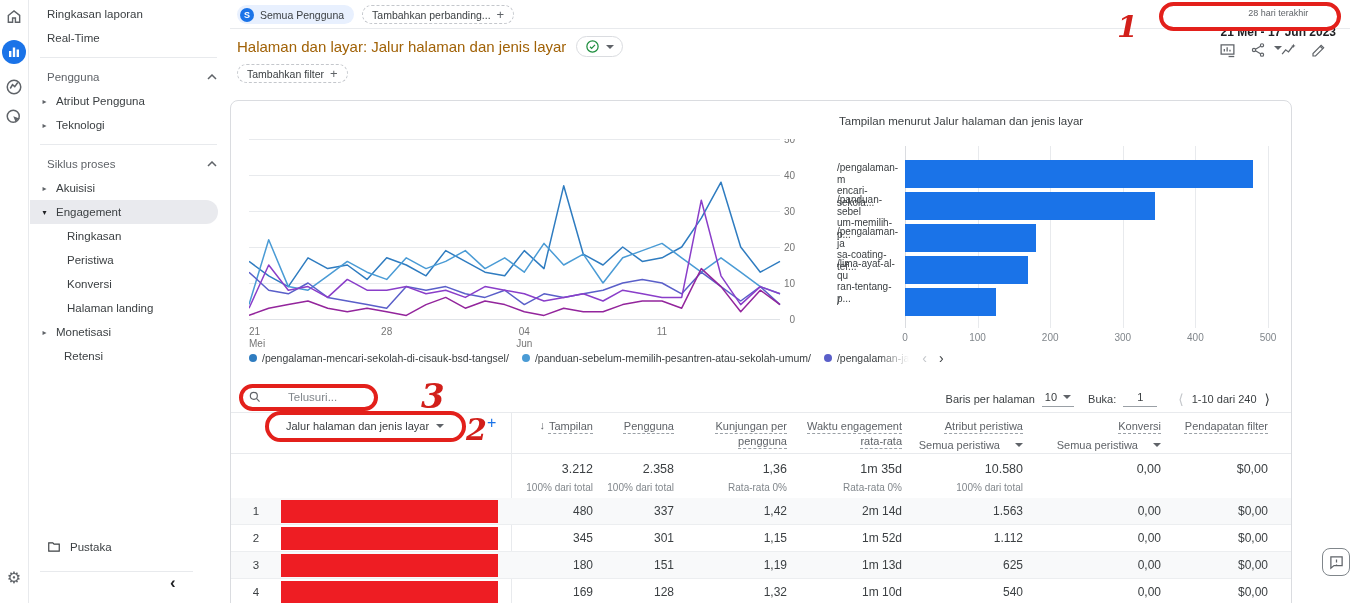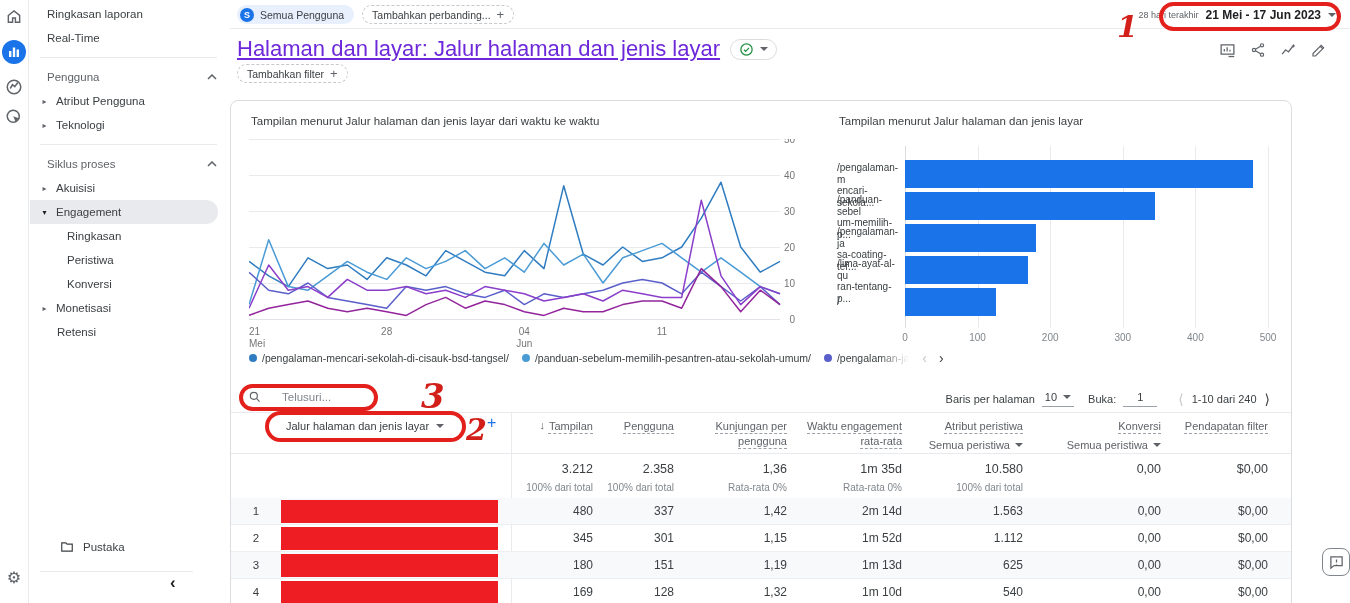--- a/index.html
+++ b/index.html
@@ -12,45 +12,45 @@
   .rail-icon { position:absolute; left:50%; transform:translateX(-50%); cursor:pointer; }
   .reports-active { width:24px; height:24px; border-radius:50%; background:#1a73e8; display:flex; align-items:center; justify-content:center; }
   .gear { font-size:16px; color:#5f6368; line-height:1; }
 
   
   .sidebar { position:absolute; left:30px; top:2px; width:200px; z-index:4; }
   .nav-item { height:24px; display:flex; align-items:center; font-size:11.5px; color:#3c4043; cursor:pointer; }
   .pad-root { padding-left:17px; }
   .pad-exp  { padding-left:10px; gap:7px; }
   .pad-sub  { padding-left:37px; }
-  .pad-item2{ padding-left:27px; }
+  .pad-item2{ padding-left:34px; }
   .section  { color:#5f6368; justify-content:space-between; padding-left:17px; padding-right:13px; }
   .exp-arrow{ font-size:8px; color:#5f6368; width:9px; text-align:center; }
   .row-active-parent { background:#e9eaee; border-radius:0 16px 16px 0; margin-right:12px; }
   .row-selected { background:#e8f0fe; border-radius:0 16px 16px 0; margin-right:12px; }
   .row-selected, .row-selected .nav-lbl { color:#1967d2; }
   .nav-divider { height:1px; background:#e8eaed; margin:7px 13px 7px 10px; }
-  .pustaka { position:absolute; left:30px; top:535px; width:200px; height:24px; display:flex; align-items:center; gap:9px; padding-left:30px; font-size:11.5px; color:#3c4043; cursor:pointer; }
+  .pustaka { position:absolute; left:30px; top:535px; width:200px; height:24px; display:flex; align-items:center; gap:9px; padding-left:17px; font-size:11.5px; color:#3c4043; cursor:pointer; }
   .side-divider2 { position:absolute; left:40px; top:571px; width:153px; height:1px; background:#e8eaed; }
   .collapse-btn { position:absolute; left:170px; top:574px; font-size:17px; font-weight:bold; color:#202124; cursor:pointer; line-height:1; }
 
   
   .chips-row { position:absolute; left:237px; top:5px; display:flex; gap:8px; align-items:center; z-index:3; }
   .chip { height:19px; display:flex; align-items:center; border-radius:10px; font-size:10.5px; color:#3c4043; cursor:pointer; }
   .chip-audience { background:#e8f0fe; padding:0 10px 0 3px; gap:6px; }
   .avatar { width:14px; height:14px; border-radius:50%; background:#1a73e8; color:#fff; font-size:9px; font-weight:bold; display:flex; align-items:center; justify-content:center; }
   .chip-dashed { border:1px dashed #c4c7cc; padding:0 9px; gap:6px; background:#fff; }
   .plus { color:#5f6368; font-size:13px; line-height:1; }
   .topbar-divider { position:absolute; left:230px; right:0; top:28px; height:1px; background:#e8eaed; }
-  .date-control { position:absolute; top:8px; right:14px; display:flex; align-items:center; gap:7px; cursor:pointer; z-index:3; }
+  .date-control { position:absolute; top:8px; right:14px; display:flex; align-items:center; gap:7px; cursor:pointer; z-index:3;flex-direction:column; }
   .date-preset { font-size:9px; color:#5f6368; }
   .date-range { font-size:12px; font-weight:bold; color:#202124; }
   .tri-down { width:0; height:0; border-left:4px solid transparent; border-right:4px solid transparent; border-top:4px solid #5f6368; }
   .page-title-row { position:absolute; left:237px; top:36px; display:flex; align-items:center; gap:10px; }
-  .page-title { font-size:22px; color:#6d28d9;text-decoration:underline; }
+  .page-title { font-size:15px; color:#a16207; }
   .title-pill { height:21px; border:1px solid #dadce0; border-radius:11px; display:flex; align-items:center; gap:6px; padding:0 8px; cursor:pointer; }
   .action-icons { position:absolute; top:42px; right:23px; display:flex; gap:14px; }
   .aicon { cursor:pointer; }
   .filter-chip { position:absolute; left:237px; top:64px; }
 
   
   .card { position:absolute; left:230px; top:100px; width:1062px; height:520px; border:1px solid #dadce0; border-radius:8px; background:#fff; }
   .chart-title { position:absolute; font-size:11.5px; color:#3c4043; }
   #line-title { left:20px; top:14px; }
   #bar-title  { left:608px; top:14px; }
@@ -66,38 +66,38 @@
   .lg-next { color:#3c4043; cursor:pointer; }
 
   #bar-plot { position:absolute; left:606px; top:45px; width:445px; height:205px; }
   .bar-grid { position:absolute; left:68px; top:0; width:363px; height:182px; }
   .vline { position:absolute; top:0; bottom:0; width:1px; background:#e8eaed; }
   .bar { position:absolute; left:0; height:28px; }
   .bar-label { position:absolute; left:0; width:66px; font-size:10px; line-height:11.5px; color:#3c4043; }
   .bar-tick { position:absolute; top:186px; font-size:10px; color:#80868b; transform:translateX(-50%); }
 
   
-  .search-row { position:absolute; left:17px; top:289px; display:flex; align-items:center; gap:18px; }
+  .search-row { position:absolute; left:17px; top:289px; display:flex; align-items:center; gap:24px; }
   .search-input { border:none; outline:none; font-size:11.5px; width:110px; color:#202124; background:transparent; font-family:inherit; }
   .search-input::placeholder { color:#80868b; }
   .pagination { position:absolute; right:16px; top:287px; height:22px; display:flex; align-items:center; font-size:11px; color:#3c4043; }
   .pg-select { display:flex; align-items:center; gap:6px; border-bottom:1px solid #9aa0a6; padding:0 3px 3px 3px; margin:0 14px 0 7px; cursor:pointer; }
   .pg-goto { border-bottom:1px solid #9aa0a6; width:34px; text-align:center; padding-bottom:3px; margin:0 16px 0 7px; }
   .pg-chev { font-size:14px; padding:0 5px; cursor:pointer; line-height:1; }
   .pg-chev.disabled { color:#c4c7cb; }
   .pg-range { margin:0 3px; }
   .table-divider { position:absolute; left:0; right:0; top:311px; height:1px; background:#e8eaed; }
   .vert-divider { position:absolute; left:280px; top:312px; bottom:0; width:1px; background:#e8eaed; }
   .dim-selector { position:absolute; left:55px; top:319px; display:flex; align-items:center; gap:7px; font-size:11px; color:#3c4043; cursor:pointer; }
   .add-dim { position:absolute; left:256px; top:313px; color:#1a73e8; font-size:16px; cursor:pointer; }
   .thead { position:absolute; left:280px; right:0; top:312px; height:40px; display:grid; grid-template-columns:82px 81px 113px 115px 121px 138px 107px; padding-right:24px; }
   .h-cell { display:flex; flex-direction:column; align-items:flex-end; padding-top:6px; font-size:11px; color:#5f6368; cursor:pointer; }
   .h-top { display:flex; gap:4px; align-items:flex-start; }
   .h-label { text-align:right; line-height:15px; text-decoration-line:underline; text-decoration-style:dashed; text-decoration-color:#9aa0a6; text-decoration-thickness:1px; text-underline-offset:3px; }
-  .h-filter { margin-top:5px; display:flex; align-items:center; gap:5px; }
+  .h-filter { margin-top:5px; display:flex; align-items:center; gap:15px; }
   .hline-1 { position:absolute; left:0; right:0; top:352px; height:1px; background:#e8eaed; }
   .hline-2 { position:absolute; left:0; right:0; top:397px; height:1px; background:#dadce0; }
   .totals { position:absolute; left:280px; right:0; top:352px; height:45px; display:grid; grid-template-columns:82px 81px 113px 115px 121px 138px 107px; padding-right:24px; }
   .t-cell { display:flex; flex-direction:column; align-items:flex-end; padding-top:9px; }
   .t-val { font-size:12.5px; color:#3c4043; }
   .t-cap { font-size:10px; color:#80868b; margin-top:6px; }
   .rows { position:absolute; left:0; right:0; top:397px; }
   .trow { height:27px; display:grid; grid-template-columns:50px 230px 82px 81px 113px 115px 121px 138px 107px; padding-right:24px; border-bottom:1px solid #eceef0; align-items:center; font-size:12px; color:#3c4043; }
   .trow.alt { background:#f8f9fa; }
   .row-num { text-align:center; font-size:11.5px; }
@@ -193,20 +193,23 @@
     </div>
     <div class="nav-item pad-sub">
       <span class="nav-lbl">Ringkasan</span>
     </div>
     <div class="nav-item pad-sub">
       <span class="nav-lbl">Peristiwa</span>
     </div>
     <div class="nav-item pad-sub">
       <span class="nav-lbl">Konversi</span>
     </div>
+    <div class="nav-item pad-sub">
+      <span class="nav-lbl">Halaman landing</span>
+    </div>
     <div class="nav-item pad-exp">
       <span class="exp-arrow">▸</span>
       <span class="nav-lbl">Monetisasi</span>
     </div>
     <div class="nav-item pad-item2">
       <span class="nav-lbl">Retensi</span>
     </div>
   </nav>
 <div class="pustaka">
   <span>
@@ -279,21 +282,20 @@
   </span>
 </div>
 
 <div class="filter-chip chip chip-dashed" style="display:inline-flex">
   <span>Tambahkan filter</span>
   <span class="plus">+</span>
 </div>
 
 <div class="card">
 
-  <div class="chart-title" id="line-title">Tampilan menurut Jalur halaman dan jenis layar dari waktu ke waktu</div>
   <div id="line-plot">
       <svg width="546" height="215">
         <line x1="0" x2="531" y1="180.5" y2="180.5" stroke="#e0e3e7"></line>
         <text x="546" y="184" text-anchor="end" font-size="10" fill="#757575">0</text>
         <line x1="0" x2="531" y1="144.5" y2="144.5" stroke="#e8eaed"></line>
         <text x="546" y="148" text-anchor="end" font-size="10" fill="#757575">10</text>
         <line x1="0" x2="531" y1="108.5" y2="108.5" stroke="#e8eaed"></line>
         <text x="546" y="112" text-anchor="end" font-size="10" fill="#757575">20</text>
         <line x1="0" x2="531" y1="72.5" y2="72.5" stroke="#e8eaed"></line>
         <text x="546" y="76" text-anchor="end" font-size="10" fill="#757575">30</text>

